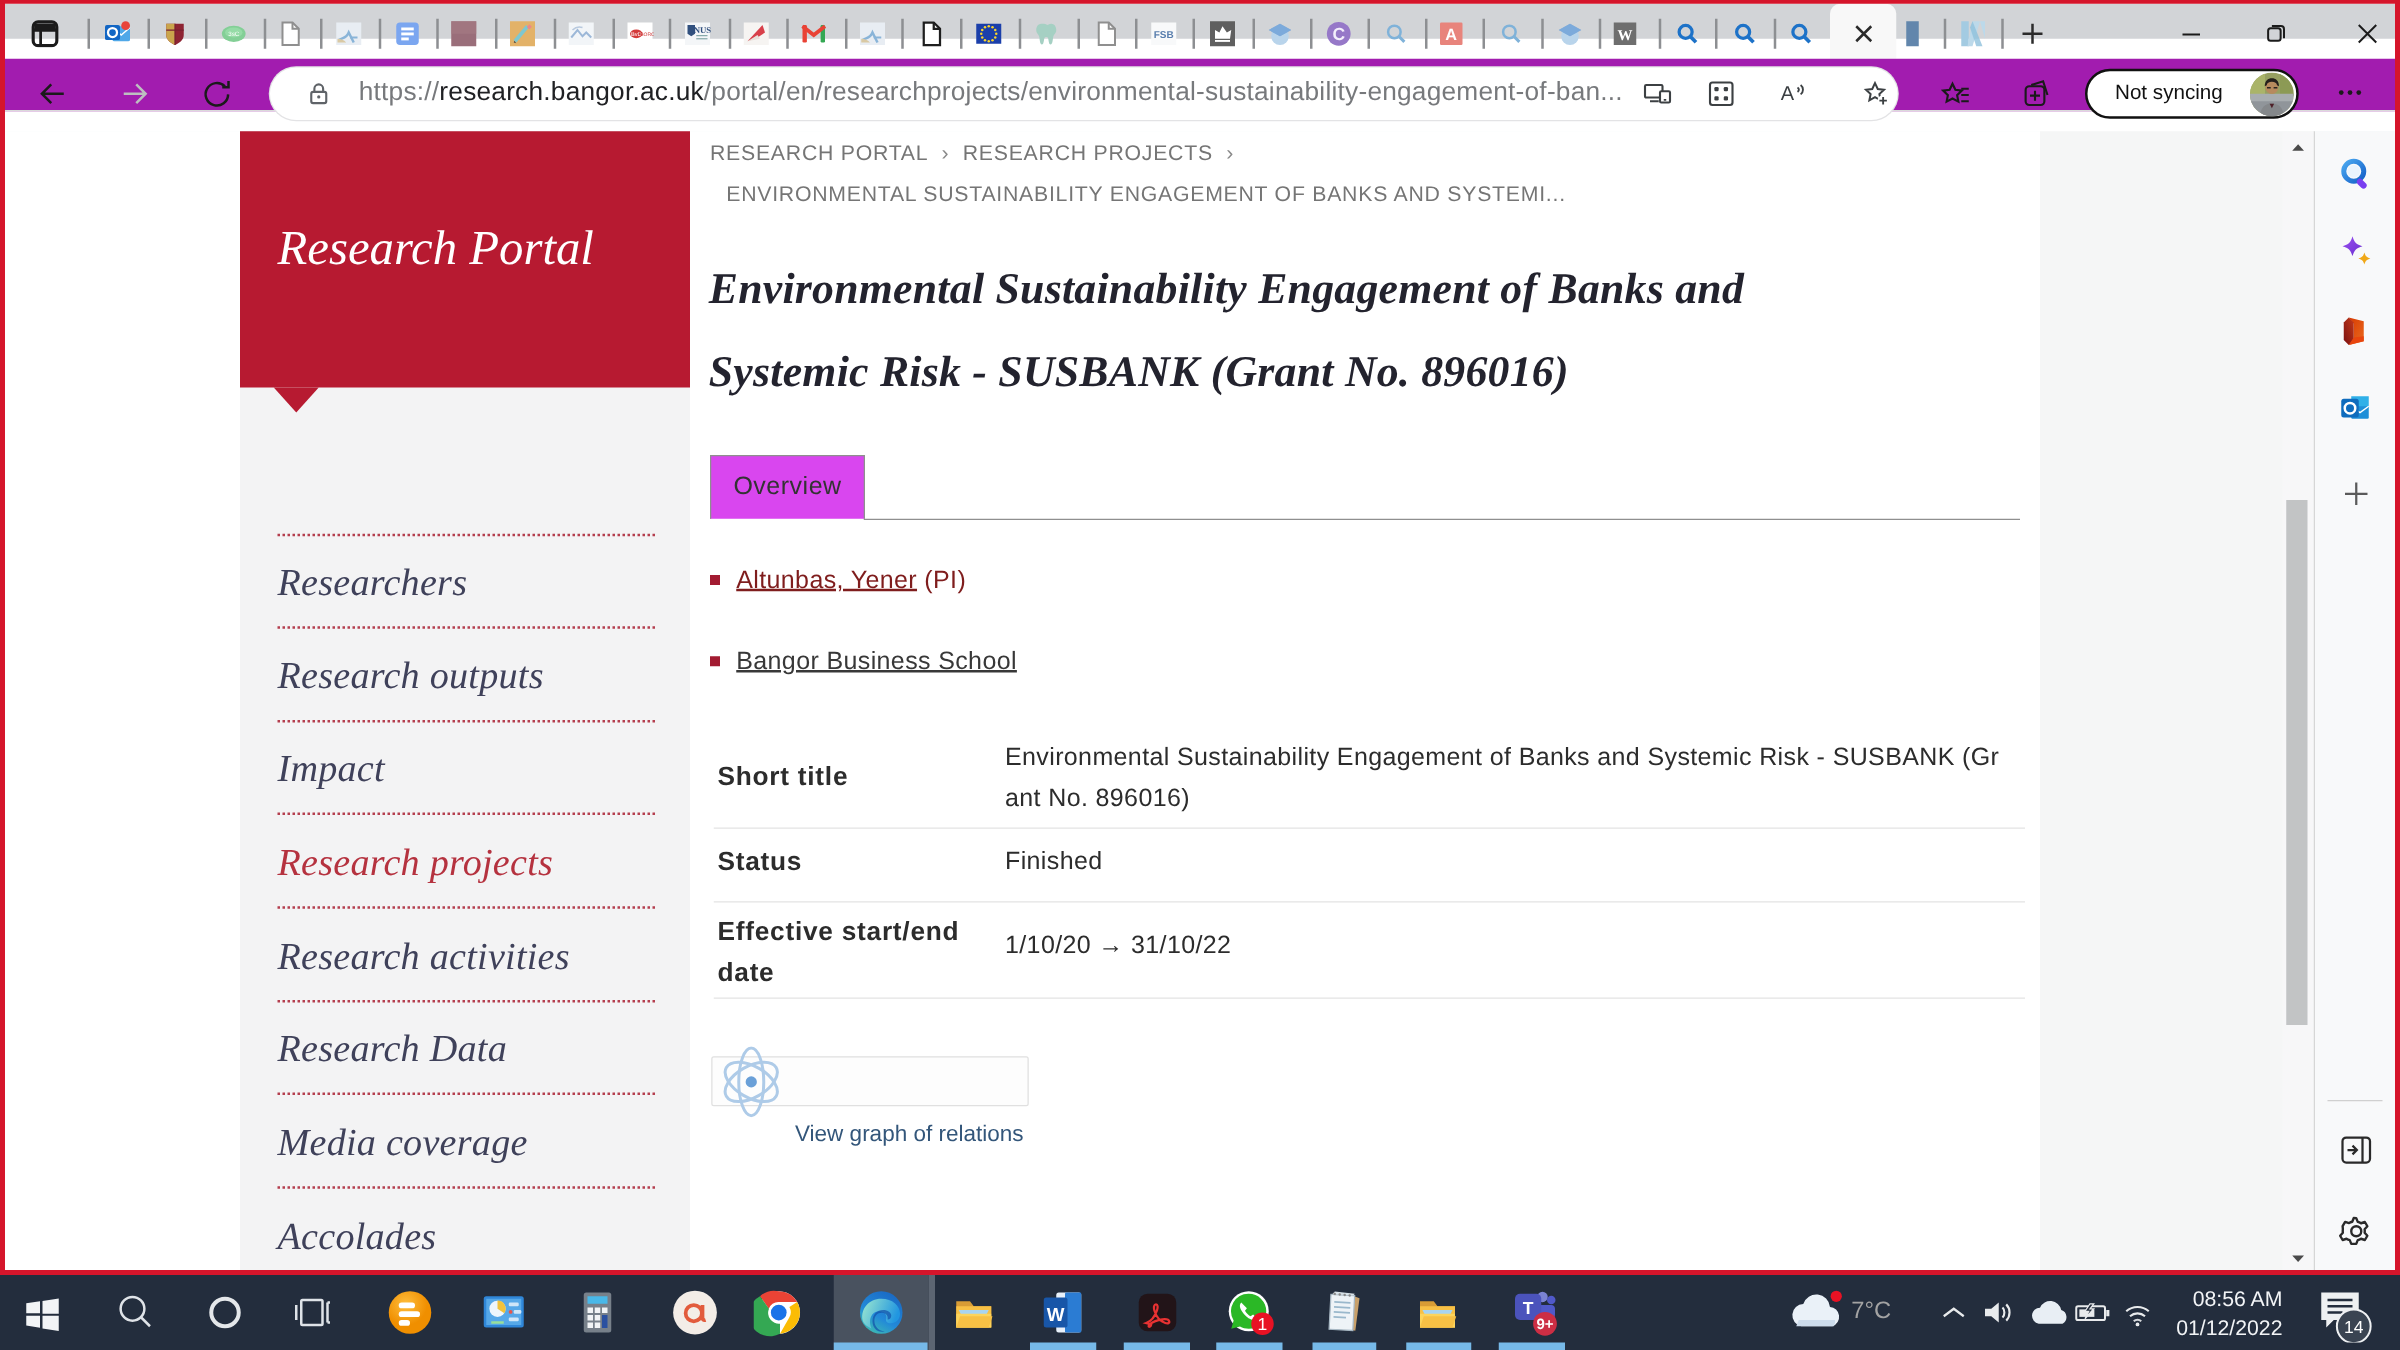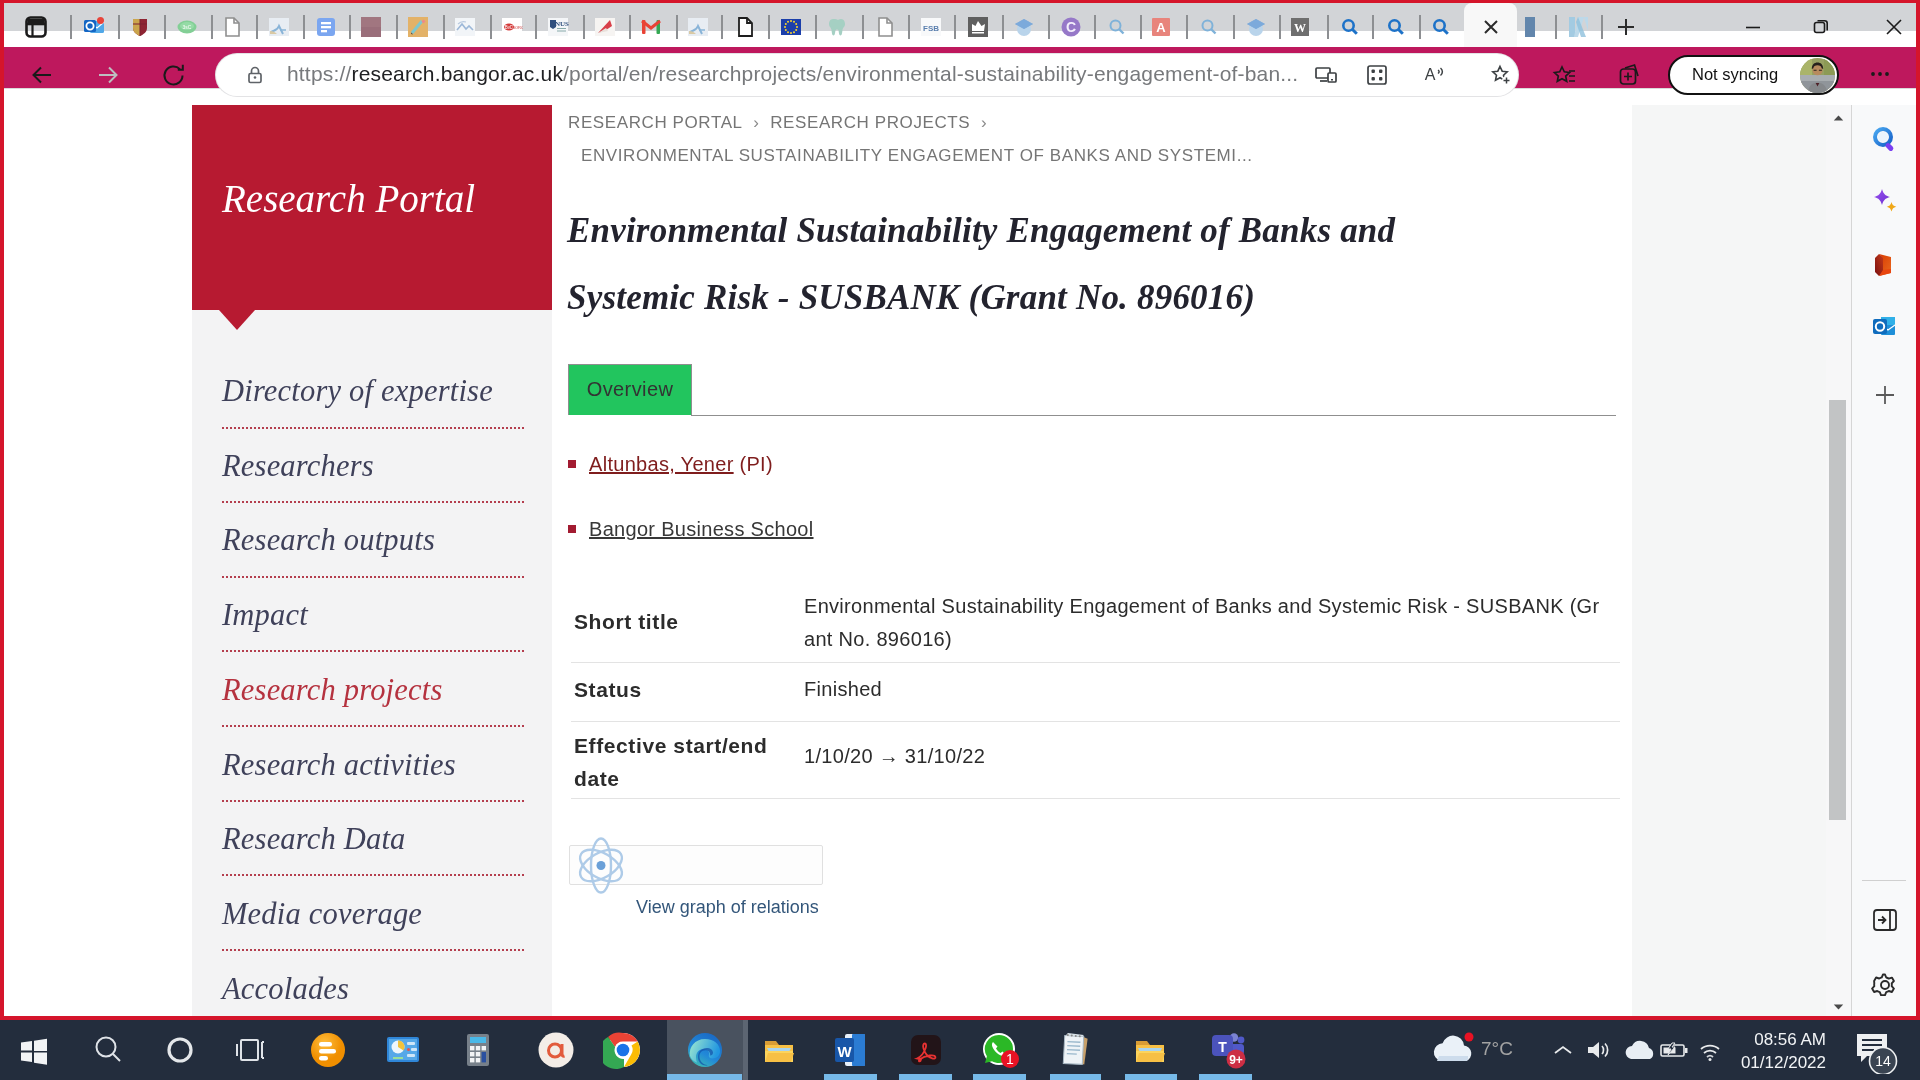--- a/index.html
+++ b/index.html
@@ -10,21 +10,21 @@
   .redL{left:0;top:0;width:4px;height:1020px;background:#d5152b;}
   .redT{left:0;top:0;width:1920px;height:3px;background:#d5152b;}
   .redR{left:1916px;top:0;width:4px;height:1020px;background:#d5152b;}
   .redB{left:0;top:1016px;width:1920px;height:4px;background:#d5152b;}
   
   #tabbar{left:4px;top:3px;width:1912px;height:28px;background:#d2d4d7;}
   .tsep{position:absolute;top:12px;width:2px;height:24px;background:#8d8f92;}
   .fav{position:absolute;top:13px;width:22px;height:22px;}
   #activetab{position:absolute;left:1460px;top:0;width:53px;height:44px;background:#f8f8f8;border-radius:8px 8px 0 0;}
   
-  #toolbar{left:4px;top:47px;width:1912px;height:42px;background:#be185d;border-bottom:1px solid #dadada;box-sizing:border-box;}
+  #toolbar{left:4px;top:47px;width:1912px;height:42px;background:#a21caf;border-bottom:1px solid #dadada;box-sizing:border-box;}
   #urlpill{position:absolute;left:212px;top:7px;width:1302px;height:42px;background:#fff;border-radius:21px;box-shadow:0 0 0 1px #e3e3e5;}
   
   #page{left:4px;top:105px;width:1912px;height:911px;background:#f5f6f6;}
   #gutter{left:0;top:0;width:188px;height:911px;background:#ffffff;}
   #sidecol{left:188px;top:0;width:360px;height:911px;background:#f3f3f4;}
   #redbox{left:188px;top:0;width:360px;height:205px;background:#b71a31;}
   #redtail{left:215px;top:205px;width:0;height:0;border-left:18px solid transparent;border-right:18px solid transparent;border-top:20px solid #b71a31;}
   #rptitle{left:30px;top:71px;color:#fff;font:italic 39px "Liberation Serif",serif;}
   .nav{position:absolute;left:30px;font:italic 30.5px "Liberation Serif",serif;color:#3f415a;letter-spacing:0.2px;}
   .ndot{position:absolute;left:30px;width:302px;height:0;border-top:2px dotted #b43e4e;}
@@ -352,21 +352,20 @@
 <svg class="abs" style="left:1860px;top:19px;" width="32" height="16" viewBox="0 0 32 16">
       <circle cx="9" cy="8" r="1.9" fill="#1a1a1a"></circle>
       <circle cx="16" cy="8" r="1.9" fill="#1a1a1a"></circle>
       <circle cx="23" cy="8" r="1.9" fill="#1a1a1a"></circle>
     </svg>
 </div>
 
 <div class="abs" id="page">
   <div class="abs" id="gutter"></div>
   <div class="abs" id="sidecol">
-    <div class="nav" style="top:269px;">Directory of expertise</div>
     <div class="ndot" style="top:322px;"></div>
     <div class="nav" style="top:344px;">Researchers</div>
     <div class="ndot" style="top:396px;"></div>
     <div class="nav" style="top:418px;">Research outputs</div>
     <div class="ndot" style="top:471px;"></div>
     <div class="nav" style="top:493px;">Impact</div>
     <div class="ndot" style="top:545px;"></div>
     <div class="nav" style="top:568px;color:#b5323f;">Research projects</div>
     <div class="ndot" style="top:620px;"></div>
     <div class="nav" style="top:643px;">Research activities</div>
@@ -378,21 +377,21 @@
     <div class="nav" style="top:867px;">Accolades</div>
   </div>
   <div class="abs" id="redbox">
       <div class="abs" id="rptitle">Research Portal</div>
     </div>
   <div class="abs" id="redtail"></div>
   <div class="abs" id="card">
     <div class="abs bc" style="left:29px;top:41px;">ENVIRONMENTAL SUSTAINABILITY ENGAGEMENT OF BANKS AND SYSTEMI...</div>
     <div class="abs bc" style="left:16px;top:8px;">RESEARCH PORTAL&nbsp;&nbsp;<span style="color:#8a8a8a;">›</span>&nbsp;&nbsp;RESEARCH PROJECTS&nbsp;&nbsp;<span style="color:#8a8a8a;">›</span></div>
     <div class="abs h1" style="left:15px;top:92px;">Environmental Sustainability Engagement of Banks and<br>Systemic Risk - SUSBANK (Grant No. 896016)</div>
-    <div class="abs" style="left:16px;top:259px;width:124px;height:51px;border:1px solid #8f8f8f;border-bottom:none;box-sizing:border-box;background:#22c55e;font-size:20px;letter-spacing:0.4px;color:#333;line-height:49px;text-align:center;">Overview</div>
+    <div class="abs" style="left:16px;top:259px;width:124px;height:51px;border:1px solid #8f8f8f;border-bottom:none;box-sizing:border-box;background:#d946ef;font-size:20px;letter-spacing:0.4px;color:#333;line-height:49px;text-align:center;">Overview</div>
     <div class="abs" style="left:139px;top:310px;width:925px;height:1px;background:#8f8f8f;"></div>
     <div class="abs" style="left:16px;top:355px;width:8px;height:8px;background:#a21b31;"></div>
     <div class="abs" style="left:37px;top:348px;font-size:20px;letter-spacing:0.3px;color:#7f1d1d;"><span style="text-decoration:underline;">Altunbas, Yener</span> (PI)</div>
     <div class="abs" style="left:16px;top:420px;width:8px;height:8px;background:#a21b31;"></div>
     <div class="abs" style="left:37px;top:413px;font-size:20px;letter-spacing:0.3px;color:#383838;"><span style="text-decoration:underline;">Bangor Business School</span></div>
     <div class="tline" style="top:557px;"></div>
     <div class="tline" style="top:616px;"></div>
     <div class="tline" style="top:693px;"></div>
     <div class="tlabel" style="top:505px;">Short title</div>
     <div class="tval" style="top:485px;line-height:33px;">Environmental Sustainability Engagement of Banks and Systemic Risk - SUSBANK (Gr<br>ant No. 896016)</div>

